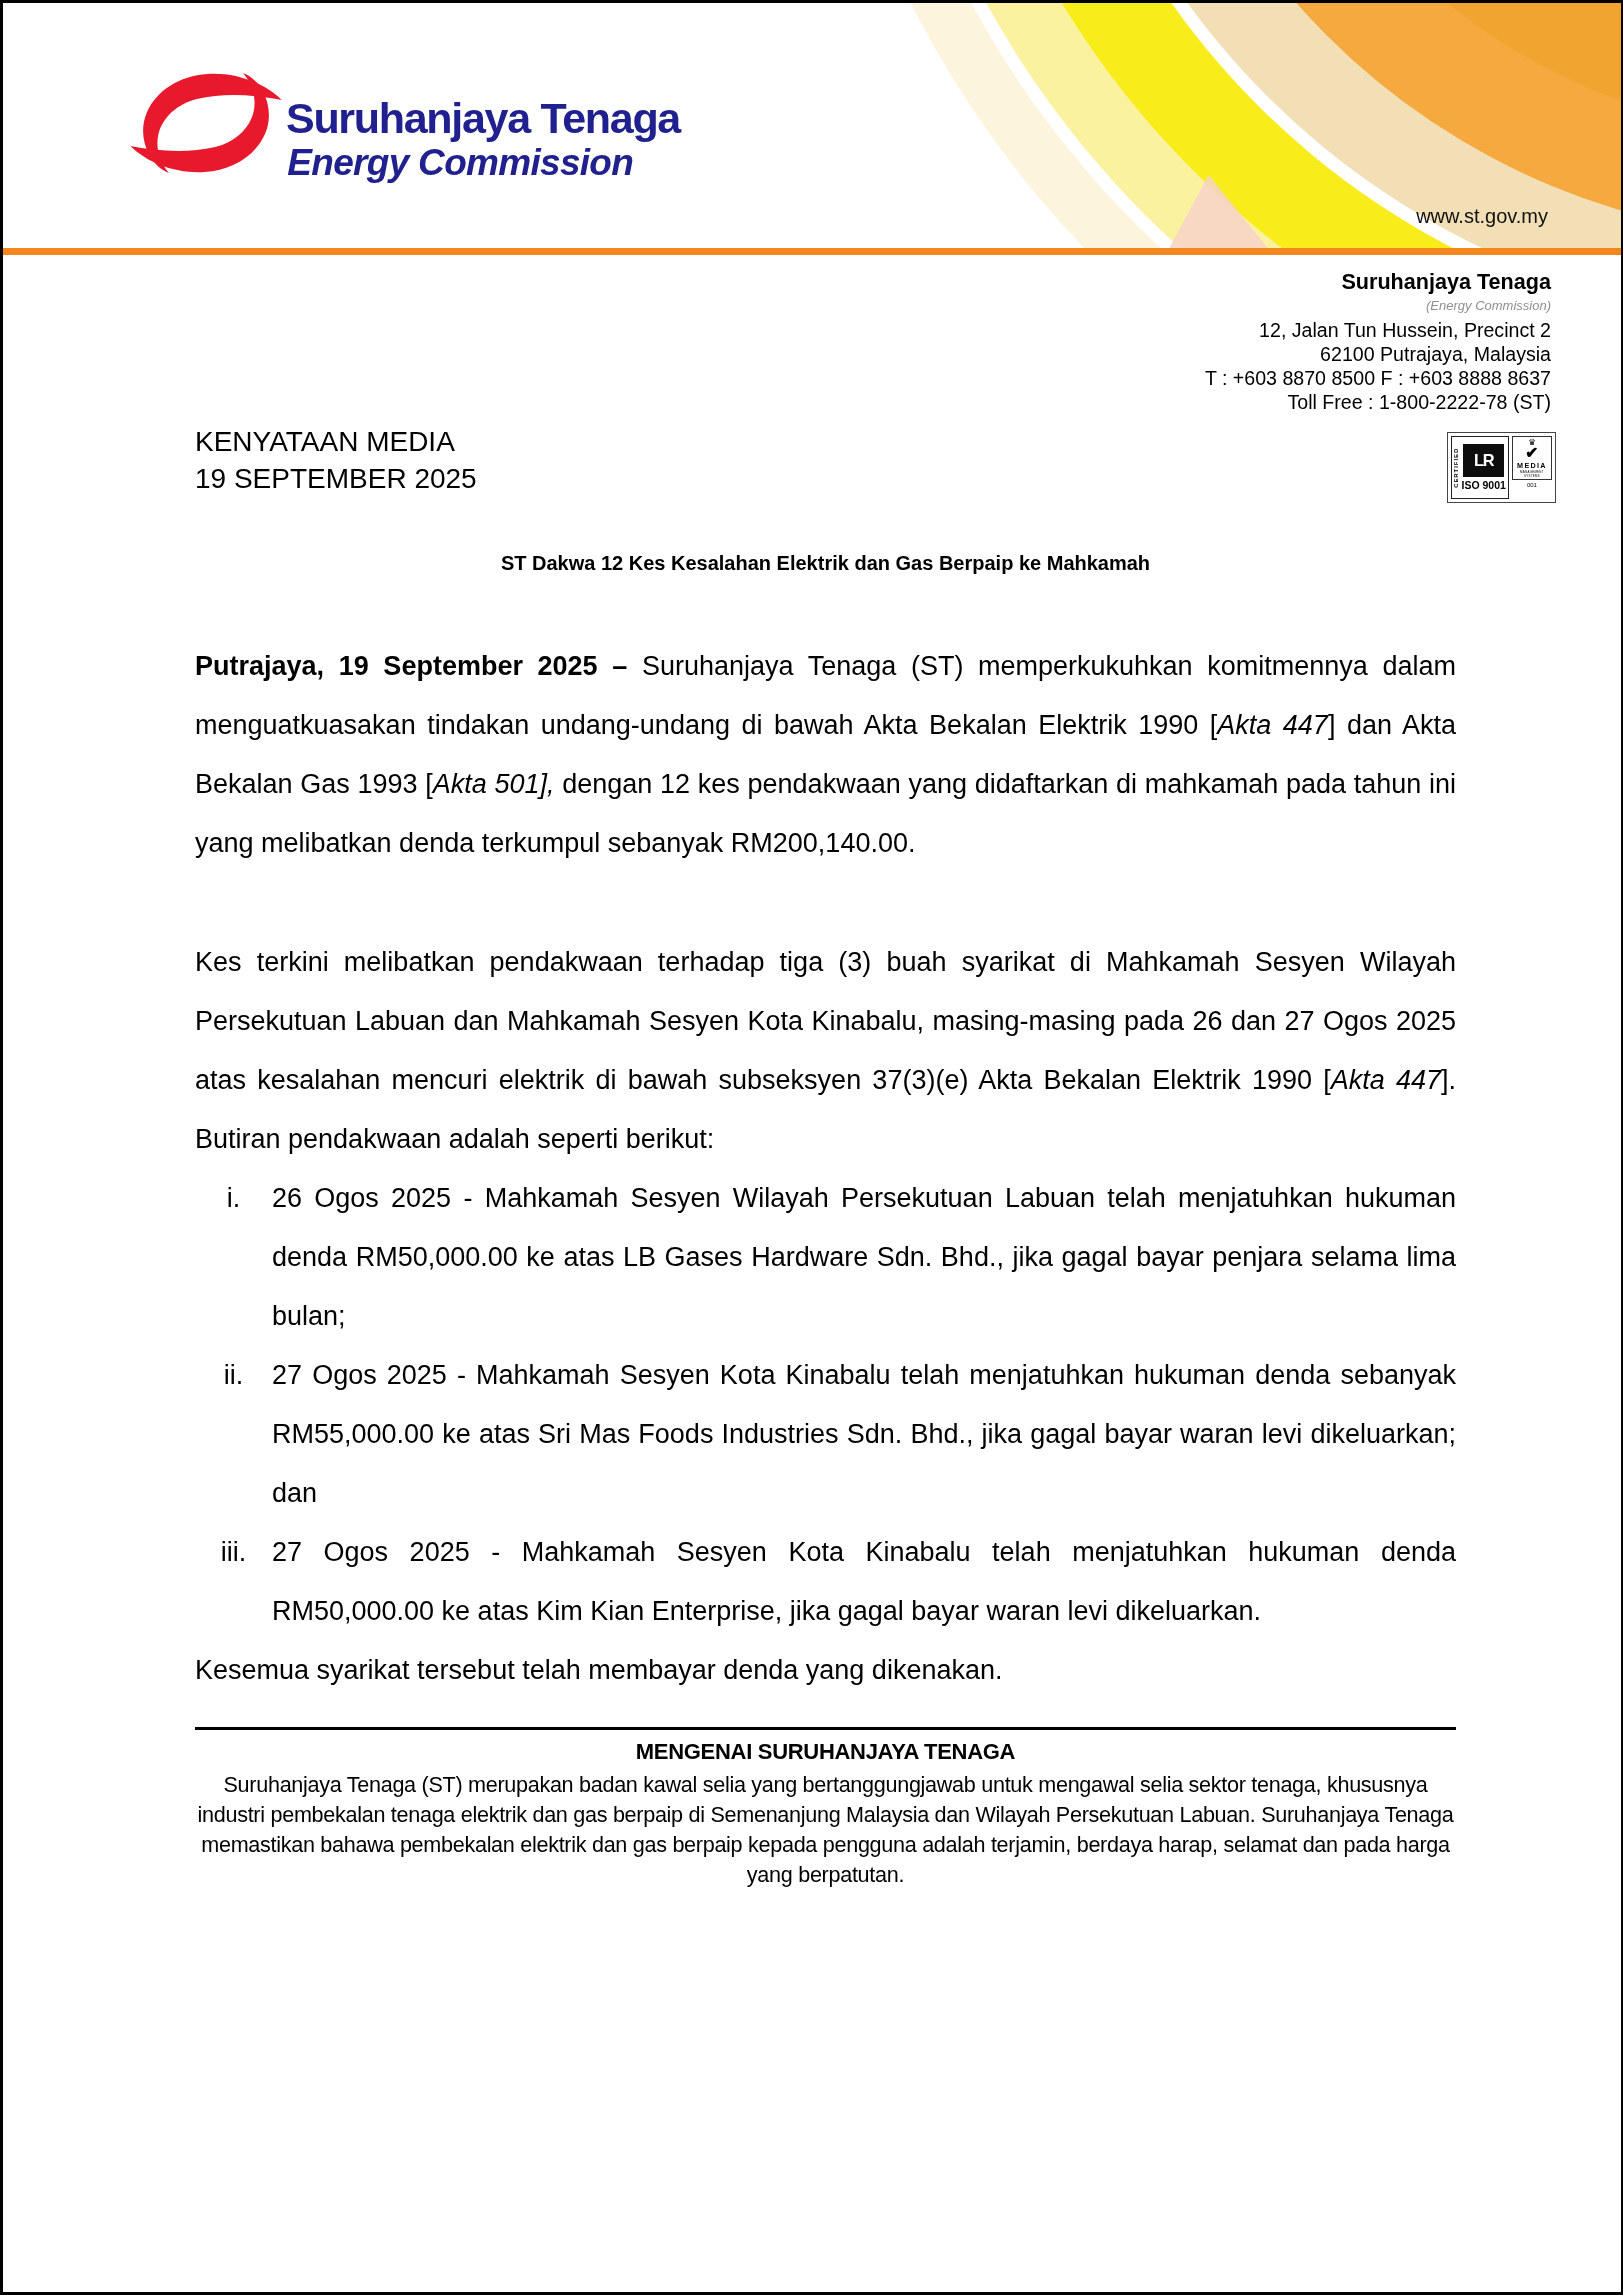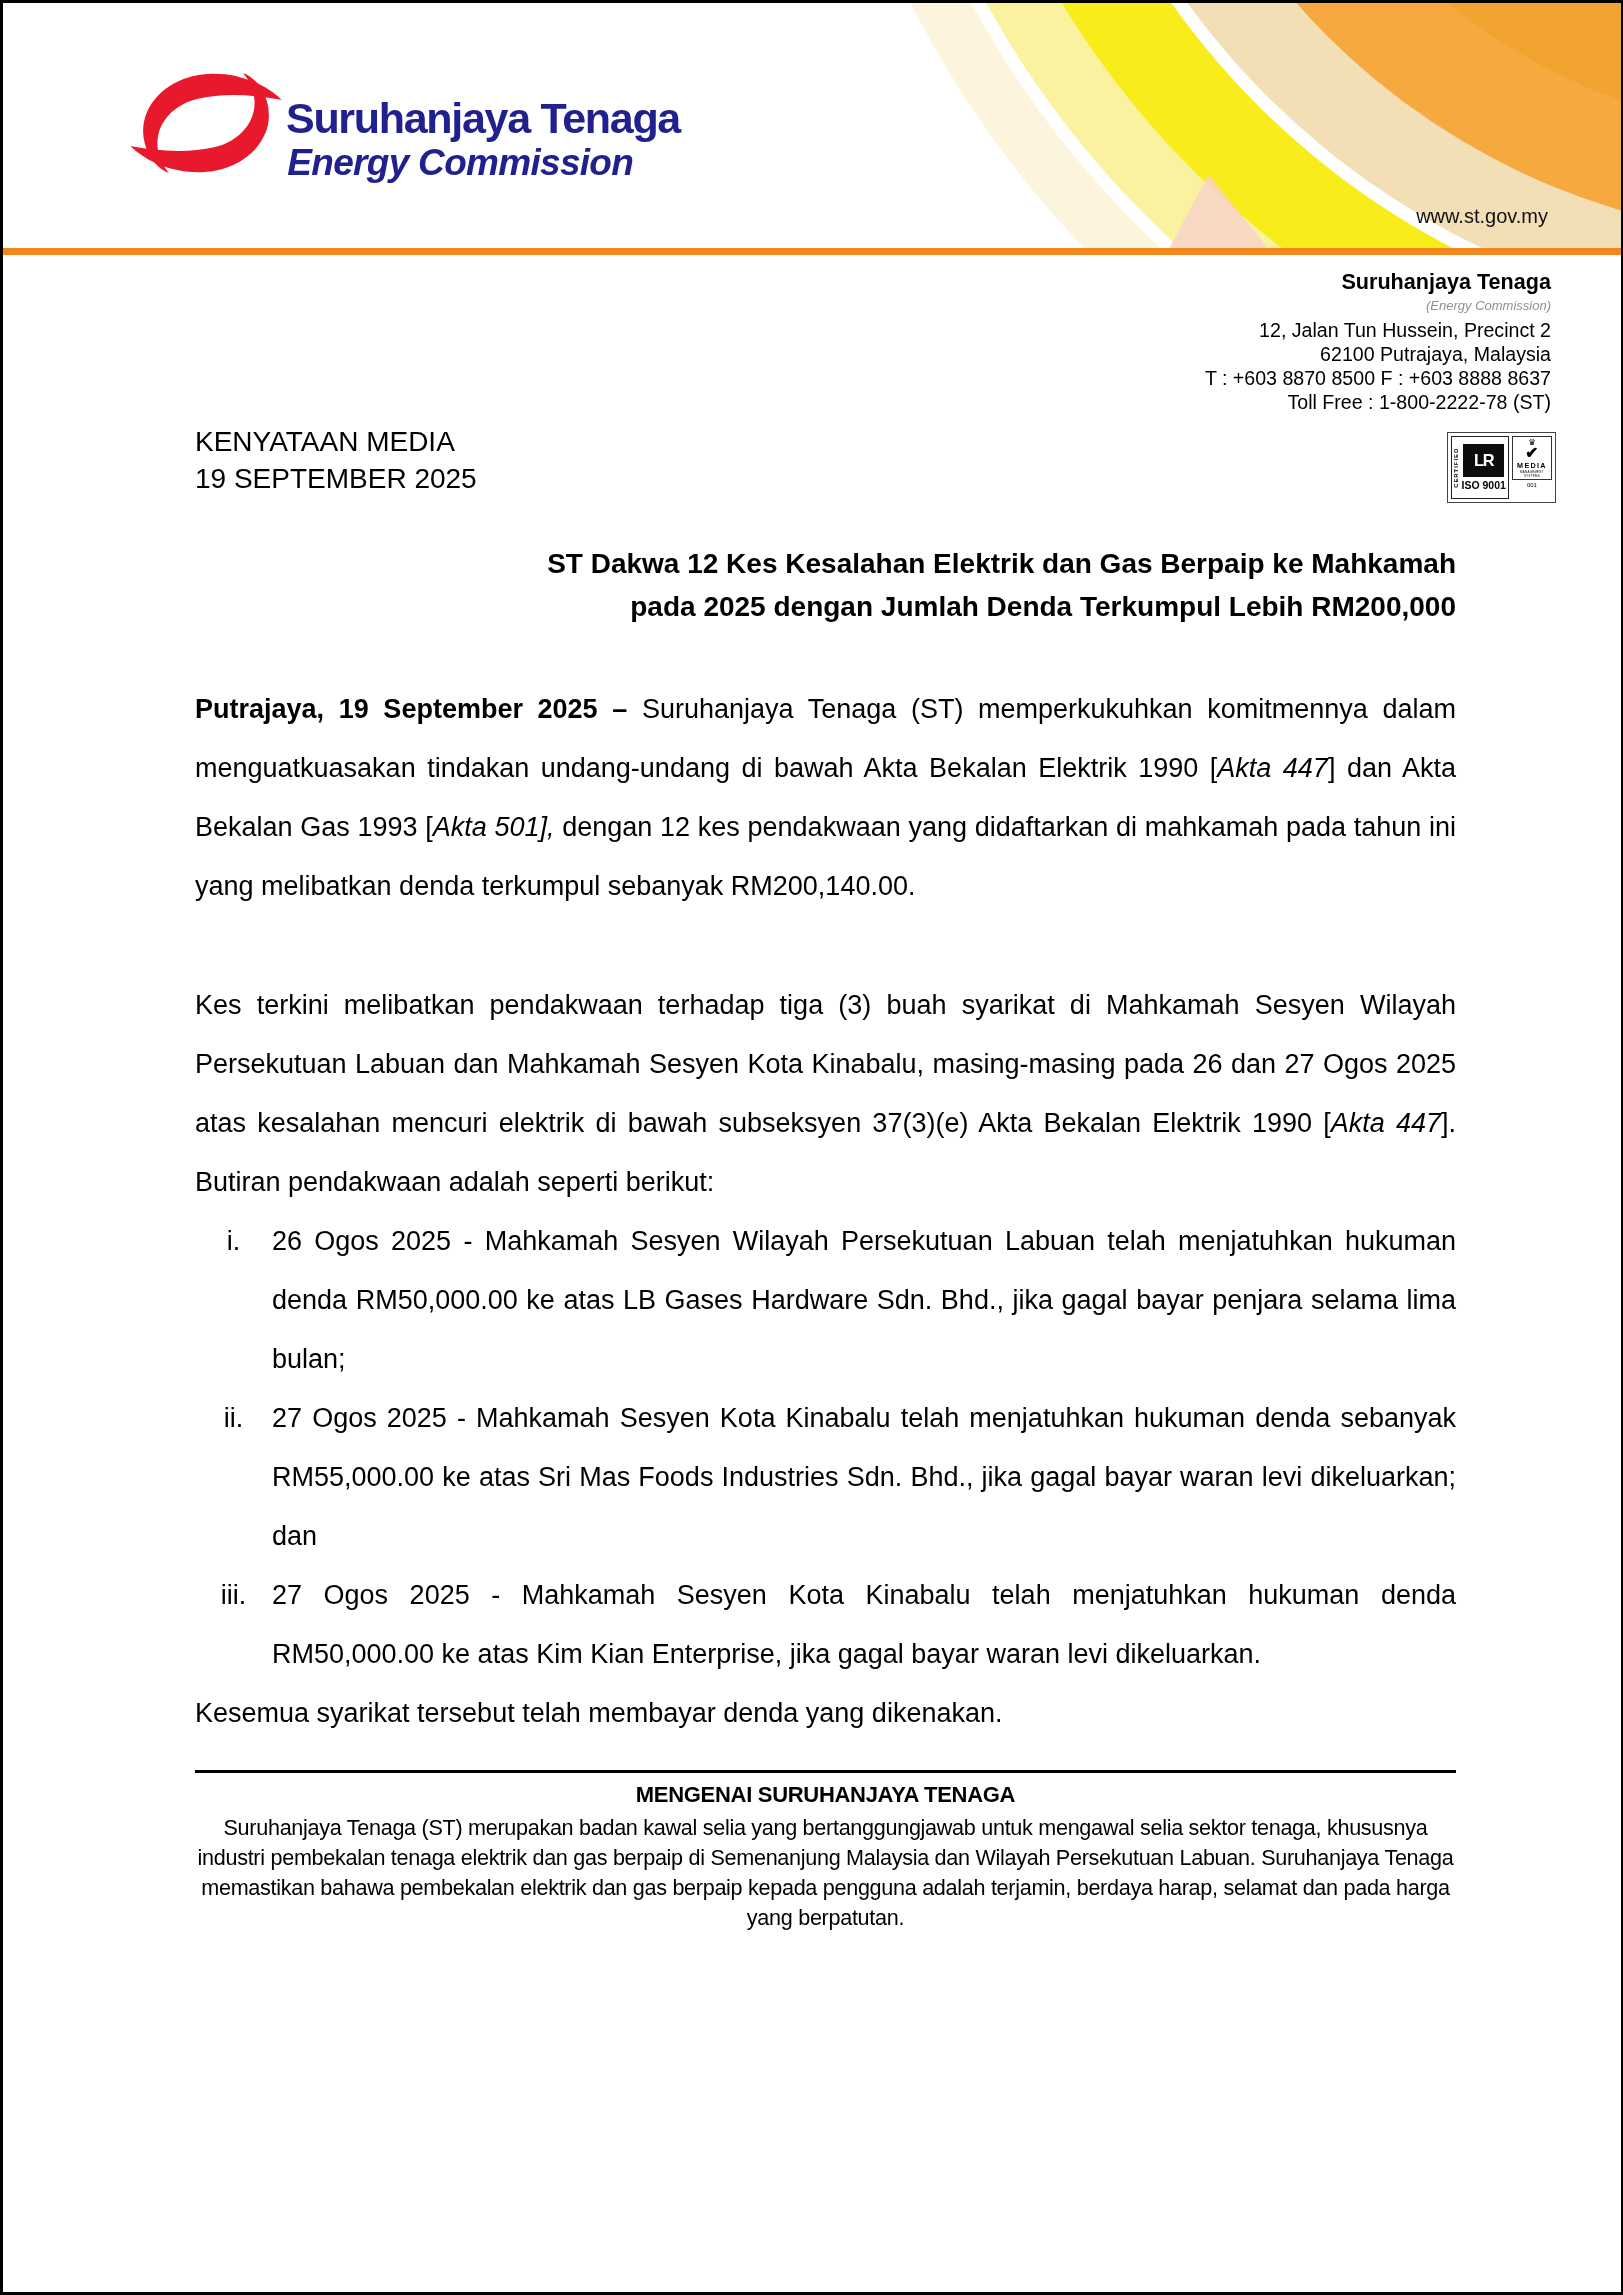--- a/index.html
+++ b/index.html
@@ -41,21 +41,21 @@
   .badge-iso{font-weight:bold;font-size:10.5px;margin-top:2px;white-space:nowrap;}
   .badge-right{flex:1;display:flex;flex-direction:column;align-items:center;}
   .badge-ukas-box{border:1.3px solid #333;width:100%;box-sizing:border-box;text-align:center;padding:0.7px 0 1.3px 0;}
   .badge-crown{font-size:8.5px;line-height:1;}
   .badge-check{font-size:15.7px;font-weight:bold;line-height:0.85;}
   .badge-ukas{font-size:7.2px;font-weight:bold;letter-spacing:1.3px;margin-top:0.7px;}
   .badge-ukas-sub{font-size:2.9px;letter-spacing:0.3px;}
   .badge-num{font-size:5.9px;margin-top:2.6px;}
   
   .content{margin:0 165px 0 192px;}
-  .title{font-size:28px;font-weight:bold;text-align:right;line-height:43px;margin:128px 0 0 0;}
+  .title{font-size:20px;font-weight:bold;text-align:center;line-height:43px;margin:128px 0 0 0;}
   .para{font-size:27px;line-height:59px;text-align:justify;margin:0;}
   .p1{margin-top:52px;}
   .p2{margin-top:60px;}
   .b{font-weight:bold;}
   .i{font-style:italic;}
   .list{margin:0;}
   .list-item{display:flex;}
   .roman{flex:0 0 77px;text-align:center;font-size:27px;line-height:59px;}
   .item-text{flex:1;font-size:27px;line-height:59px;text-align:justify;}
   .closing{font-size:27px;line-height:59px;margin:0;}
@@ -135,21 +135,20 @@
 
   <div class="meta">
     <div>KENYATAAN MEDIA</div>
     <div>19 SEPTEMBER 2025</div>
   </div>
 
   <div class="content">
 
     <h1 class="title">
       <span>ST Dakwa 12 Kes Kesalahan Elektrik dan Gas Berpaip ke Mahkamah</span><br>
-      <span>pada 2025 dengan Jumlah Denda Terkumpul Lebih RM200,000</span>
     </h1>
 
     <p class="para p1"><span class="b">Putrajaya, 19 September 2025 – </span><span>Suruhanjaya Tenaga (ST) memperkukuhkan komitmennya dalam menguatkuasakan tindakan undang-undang di bawah Akta Bekalan Elektrik 1990 [</span><span class="i">Akta 447</span><span>] dan Akta Bekalan Gas 1993 [</span><span class="i">Akta 501],</span><span> dengan 12 kes pendakwaan yang didaftarkan di mahkamah pada tahun ini yang melibatkan denda terkumpul sebanyak RM200,140.00.</span></p>
 
     <p class="para p2"><span>Kes terkini melibatkan pendakwaan terhadap tiga (3) buah syarikat di Mahkamah Sesyen Wilayah Persekutuan Labuan dan Mahkamah Sesyen Kota Kinabalu, masing-masing pada 26 dan 27 Ogos 2025 atas kesalahan mencuri elektrik di bawah subseksyen 37(3)(e) Akta Bekalan Elektrik 1990 [</span><span class="i">Akta 447</span><span>]. Butiran pendakwaan adalah seperti berikut:</span></p>
 
     <div class="list">
       <div class="list-item">
         <div class="roman">i.</div>
         <div class="item-text">26 Ogos 2025 - Mahkamah Sesyen Wilayah Persekutuan Labuan telah menjatuhkan hukuman denda RM50,000.00 ke atas LB Gases Hardware Sdn. Bhd., jika gagal bayar penjara selama lima bulan;</div>

